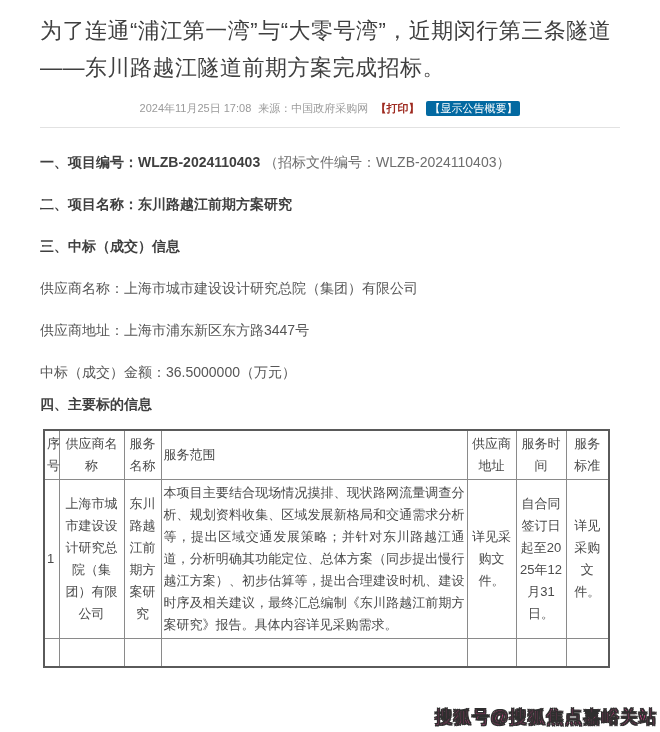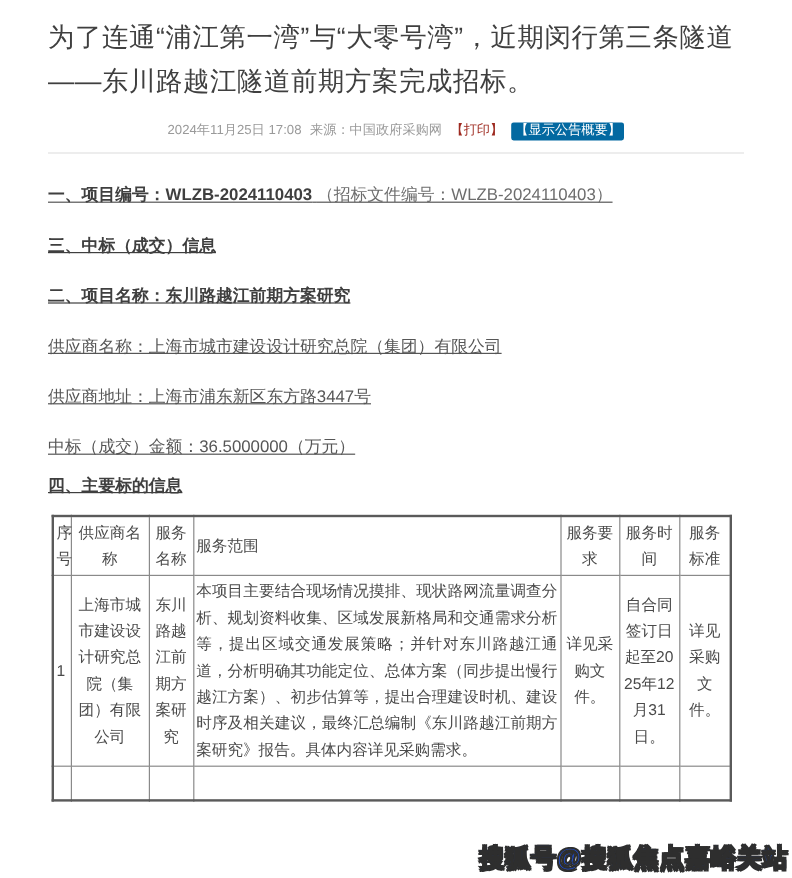--- a/index.html
+++ b/index.html
@@ -36,39 +36,40 @@
     text-align: center;
     font-size: 11px;
     color: #9a9a9a;
     white-space: nowrap;
   }
   .meta .sep { display: inline-block; width: 4px; }
   .meta .print {
     color: #9e2a20;
     text-decoration: none;
     cursor: pointer;
+    font-weight: bold;
   }
   .meta .badge {
     background: #0369a1;
     color: #ffffff;
     padding: 1px 3px 2px 3px;
     border-radius: 2px;
     text-decoration: none;
     cursor: pointer;
   }
 
   .divider {
     border: none;
     border-top: 1px solid #e2e2e2;
     margin: 11px 0 0 0;
   }
 
   .content { font-size: 14px; color: #565656; }
   .content p { margin: 0; }
-  .content .line { margin-top: 27px; line-height: 15px; text-decoration: underline; }
+  .content .line { margin-top: 27px; line-height: 15px; }
   .content .bold { font-weight: bold; color: #3f3f3f; }
   .content .note { font-weight: 400; color: #6d6d6d; }
   .content .tight { margin-top: 17px; }
 
   table.subject {
     margin: 17px 0 0 3px;
     width: 567px;
     border-collapse: collapse;
     table-layout: fixed;
     border: 2px solid #5a5a5a;
@@ -99,24 +100,24 @@
   td.scope {
     text-align: justify;
     padding: 4px 7px;
     vertical-align: top;
   }
 
   .watermark {
     position: absolute;
     right: 3px;
     bottom: 3px;
-    font-size: 21px;
-    font-weight: bold;
+    font-size: 18px;
+    font-weight: normal;
     letter-spacing: 0.5px;
-    color: #1d4ed8;
+    color: #ec4899;
     -webkit-text-stroke: 1px #2e2e2e;
     text-shadow:
       1px 1px 0 #2e2e2e,
      -1px -1px 0 #2e2e2e,
       1px -1px 0 #2e2e2e,
      -1px 1px 0 #2e2e2e;
     white-space: nowrap;
   }
 </style>
 </head>
@@ -132,22 +133,22 @@
       <span>2024年11月25日 17:08</span><span class="sep"></span>
       <span>来源：中国政府采购网</span><span class="sep"></span>
       <a class="print">【打印】</a><span class="sep"></span>
       <a class="badge">【显示公告概要】</a>
     </div>
 
     <hr class="divider">
 
     <div class="content">
       <p class="line"><span class="bold">一、项目编号：WLZB-2024110403</span> <span class="note">（招标文件编号：WLZB-2024110403）</span></p>
+      <p class="line bold">二、项目名称：东川路越江前期方案研究</p>
       <p class="line bold">三、中标（成交）信息</p>
-      <p class="line bold">二、项目名称：东川路越江前期方案研究</p>
       <p class="line">供应商名称：上海市城市建设设计研究总院（集团）有限公司</p>
       <p class="line">供应商地址：上海市浦东新区东方路3447号</p>
       <p class="line">中标（成交）金额：36.5000000（万元）</p>
       <p class="line bold tight">四、主要标的信息</p>
 
       <table class="subject">
         <colgroup>
           <col class="col-seq">
             <col class="col-supplier">
             <col class="col-name">
@@ -155,21 +156,21 @@
             <col class="col-req">
             <col class="col-time">
             <col class="col-std">
         </colgroup>
         <thead>
           <tr class="head-row">
             <th class="c">序号</th>
             <th class="c">供应商名称</th>
             <th class="c">服务名称</th>
             <th class="l">服务范围</th>
-            <th class="c">服务要求</th>
+            <th class="c">供应商地址</th>
             <th class="c">服务时间</th>
             <th class="c">服务标准</th>
           </tr>
         </thead>
         <tbody>
           <tr class="body-row">
             <td class="seq">1</td>
             <td class="c">上海市城市建设设计研究总院（集团）有限公司</td>
             <td class="c">东川路越江前期方案研究</td>
             <td class="scope">本项目主要结合现场情况摸排、现状路网流量调查分析、规划资料收集、区域发展新格局和交通需求分析等，提出区域交通发展策略；并针对东川路越江通道，分析明确其功能定位、总体方案（同步提出慢行越江方案）、初步估算等，提出合理建设时机、建设时序及相关建议，最终汇总编制《东川路越江前期方案研究》报告。具体内容详见采购需求。</td>

